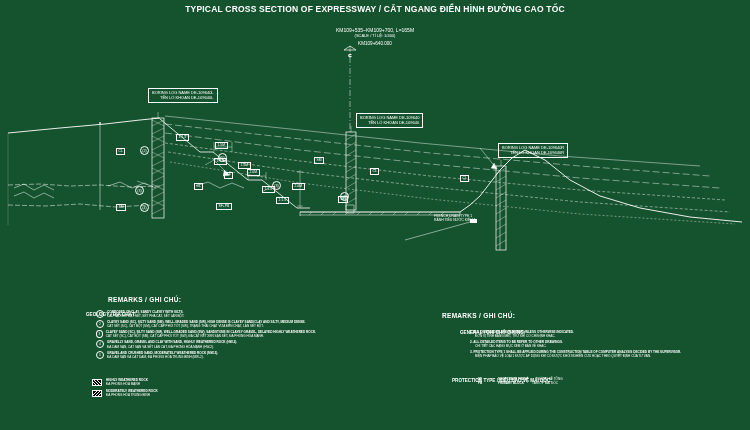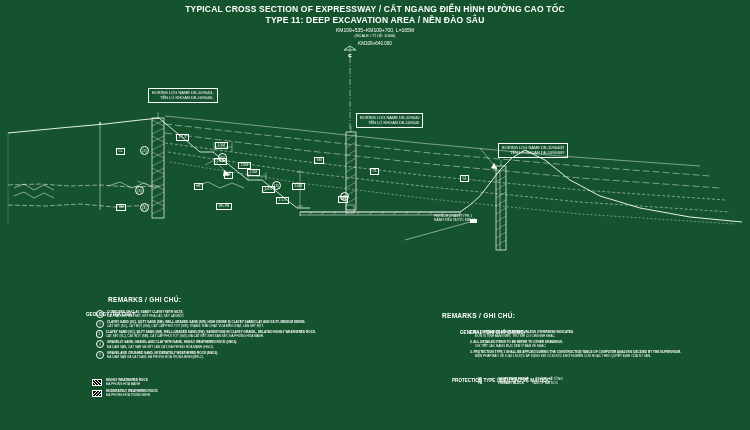--- a/index.html
+++ b/index.html
@@ -30,21 +30,20 @@
   .cnum{width:7px;height:7px;border:.6px solid #fff;border-radius:50%;
         font-size:3.6px;display:flex;align-items:center;justify-content:center;}
   svg{position:absolute;left:0;top:0;}
 </style>
 </head>
 <body>
 
 <div id="sheet">
 
   <div class="abs t1">TYPICAL CROSS SECTION OF EXPRESSWAY / CẮT NGANG ĐIỂN HÌNH ĐƯỜNG CAO TỐC</div>
-  <div class="abs t2">TYPE 11: DEEP EXCAVATION AREA / NỀN ĐÀO SÂU</div>
   <div class="abs t3">KM109+535~KM109+700, L=165M</div>
   <div class="abs t4">(SCALE / TỈ LỆ: 1/400)</div>
   <div class="abs t5">KM109+640.000</div>
 
   <svg width="750" height="430">
     <g stroke="#ffffff" fill="none" stroke-width="0.6">
 
       <path d="M344 50 L350 46 L356 50" stroke-width="0.7"></path>
       <path d="M344 50 L356 50" stroke-width="0.7"></path>
       <line x1="350" y1="46" x2="350" y2="132" stroke-dasharray="6 2 1 2" stroke-width="0.5"></line>

